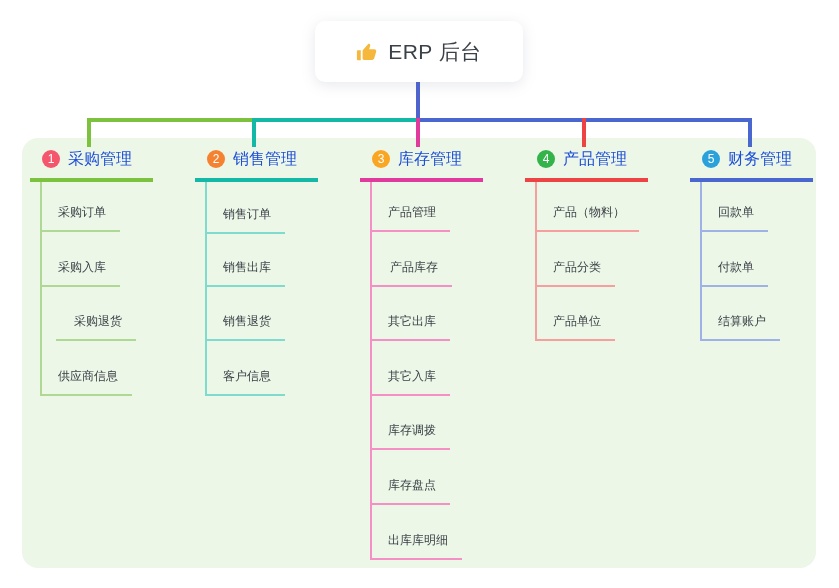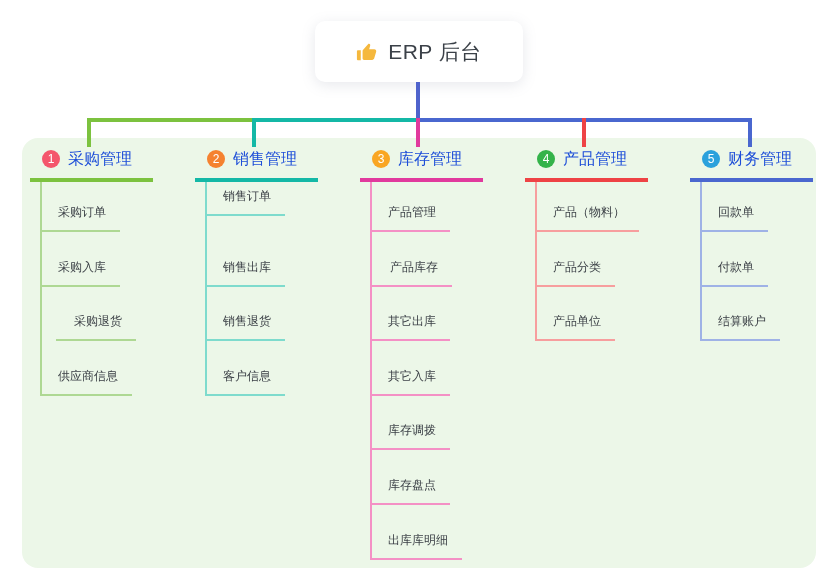--- a/index.html
+++ b/index.html
@@ -50,21 +50,21 @@
         <span class="branch-label">采购管理</span>
       </div>
       <div class="child-node" style="left: 40px; top: 202px; border-bottom: 2px solid rgb(174, 216, 147);">采购订单</div>
       <div class="child-node" style="left: 40px; top: 257px; border-bottom: 2px solid rgb(174, 216, 147);">采购入库</div>
       <div class="child-node" style="left: 56px; top: 311px; border-bottom: 2px solid rgb(174, 216, 147);">采购退货</div>
       <div class="child-node" style="left: 40px; top: 366px; border-bottom: 2px solid rgb(174, 216, 147);">供应商信息</div>
       <div class="branch-title" style="left: 195px; top: 146px; width: 111px; border-bottom: 4px solid rgb(20, 184, 166);">
         <span class="badge" style="background: rgb(245, 130, 48);">2</span>
         <span class="branch-label">销售管理</span>
       </div>
-      <div class="child-node" style="left: 205px; top: 186px; border-bottom: 2px solid rgb(126, 219, 205);">销售订单</div>
+      <div class="child-node" style="left: 205px; top: 204px; border-bottom: 2px solid rgb(126, 219, 205);">销售订单</div>
       <div class="child-node" style="left: 205px; top: 257px; border-bottom: 2px solid rgb(126, 219, 205);">销售出库</div>
       <div class="child-node" style="left: 205px; top: 311px; border-bottom: 2px solid rgb(126, 219, 205);">销售退货</div>
       <div class="child-node" style="left: 205px; top: 366px; border-bottom: 2px solid rgb(126, 219, 205);">客户信息</div>
       <div class="branch-title" style="left: 360px; top: 146px; width: 111px; border-bottom: 4px solid rgb(225, 58, 157);">
         <span class="badge" style="background: rgb(249, 166, 35);">3</span>
         <span class="branch-label">库存管理</span>
       </div>
       <div class="child-node" style="left: 370px; top: 202px; border-bottom: 2px solid rgb(244, 144, 197);">产品管理</div>
       <div class="child-node" style="left: 370px; top: 257px; border-bottom: 2px solid rgb(244, 144, 197); padding-left: 20px;">产品库存</div>
       <div class="child-node" style="left: 370px; top: 311px; border-bottom: 2px solid rgb(244, 144, 197);">其它出库</div>

